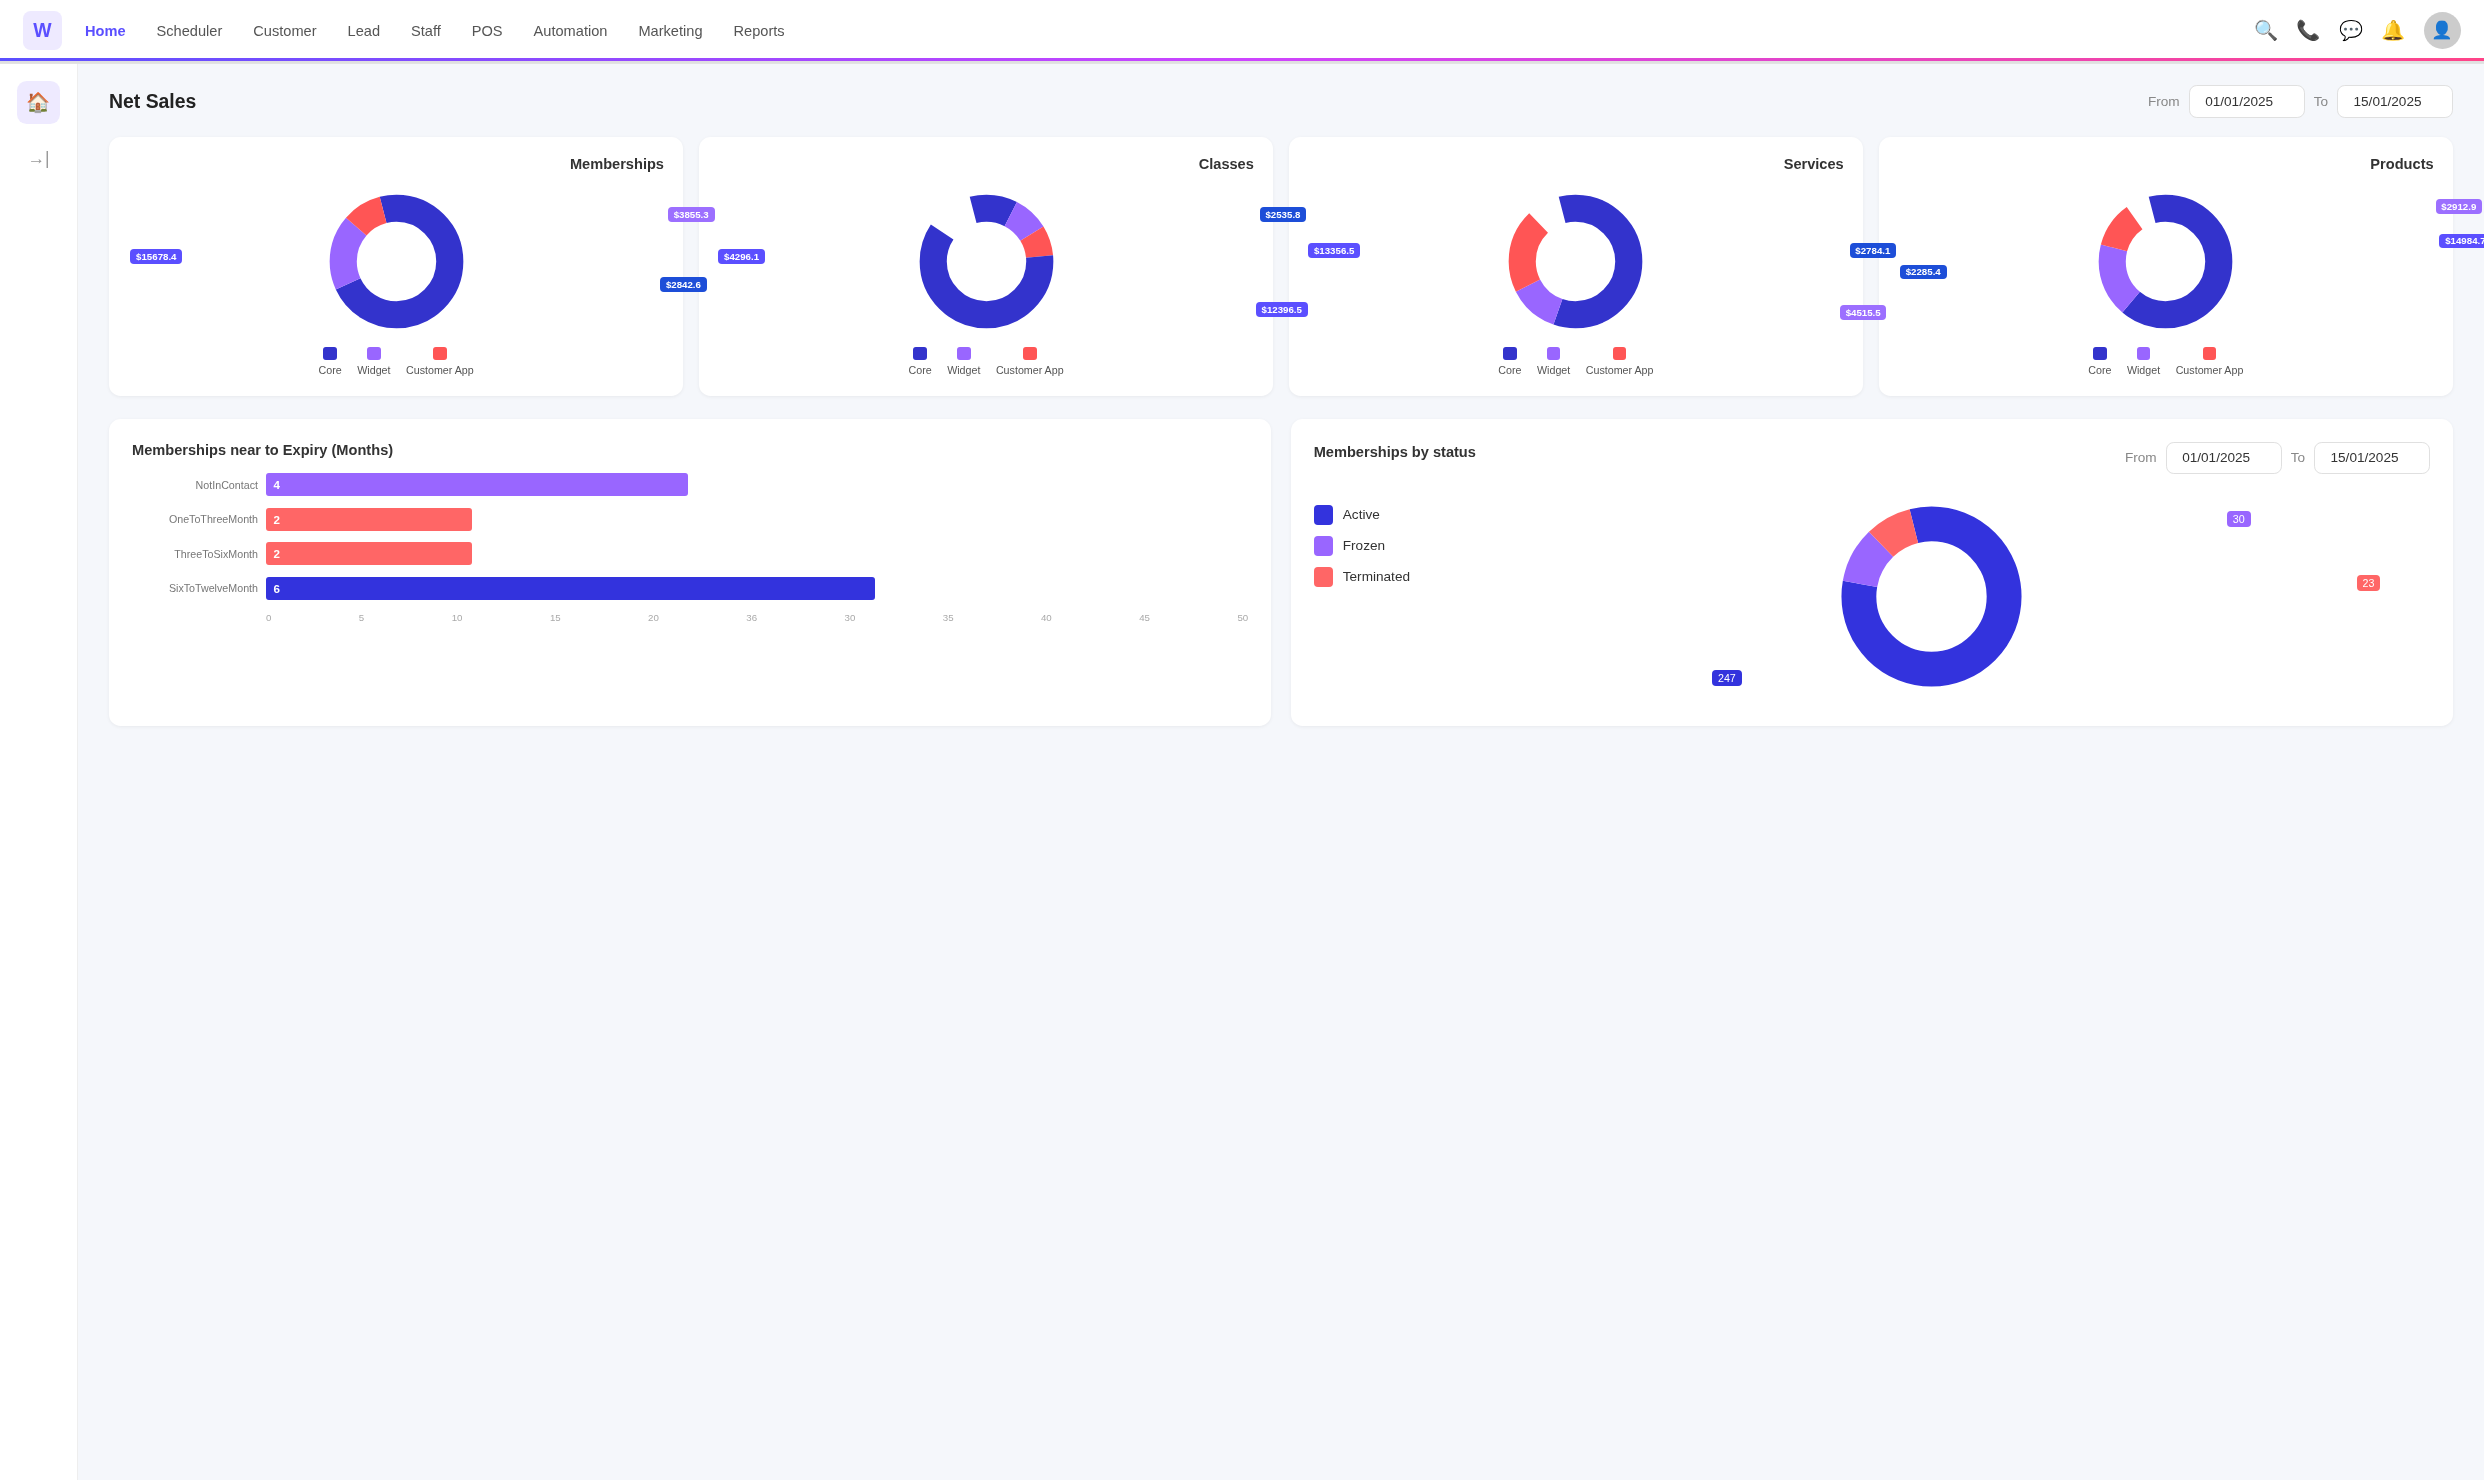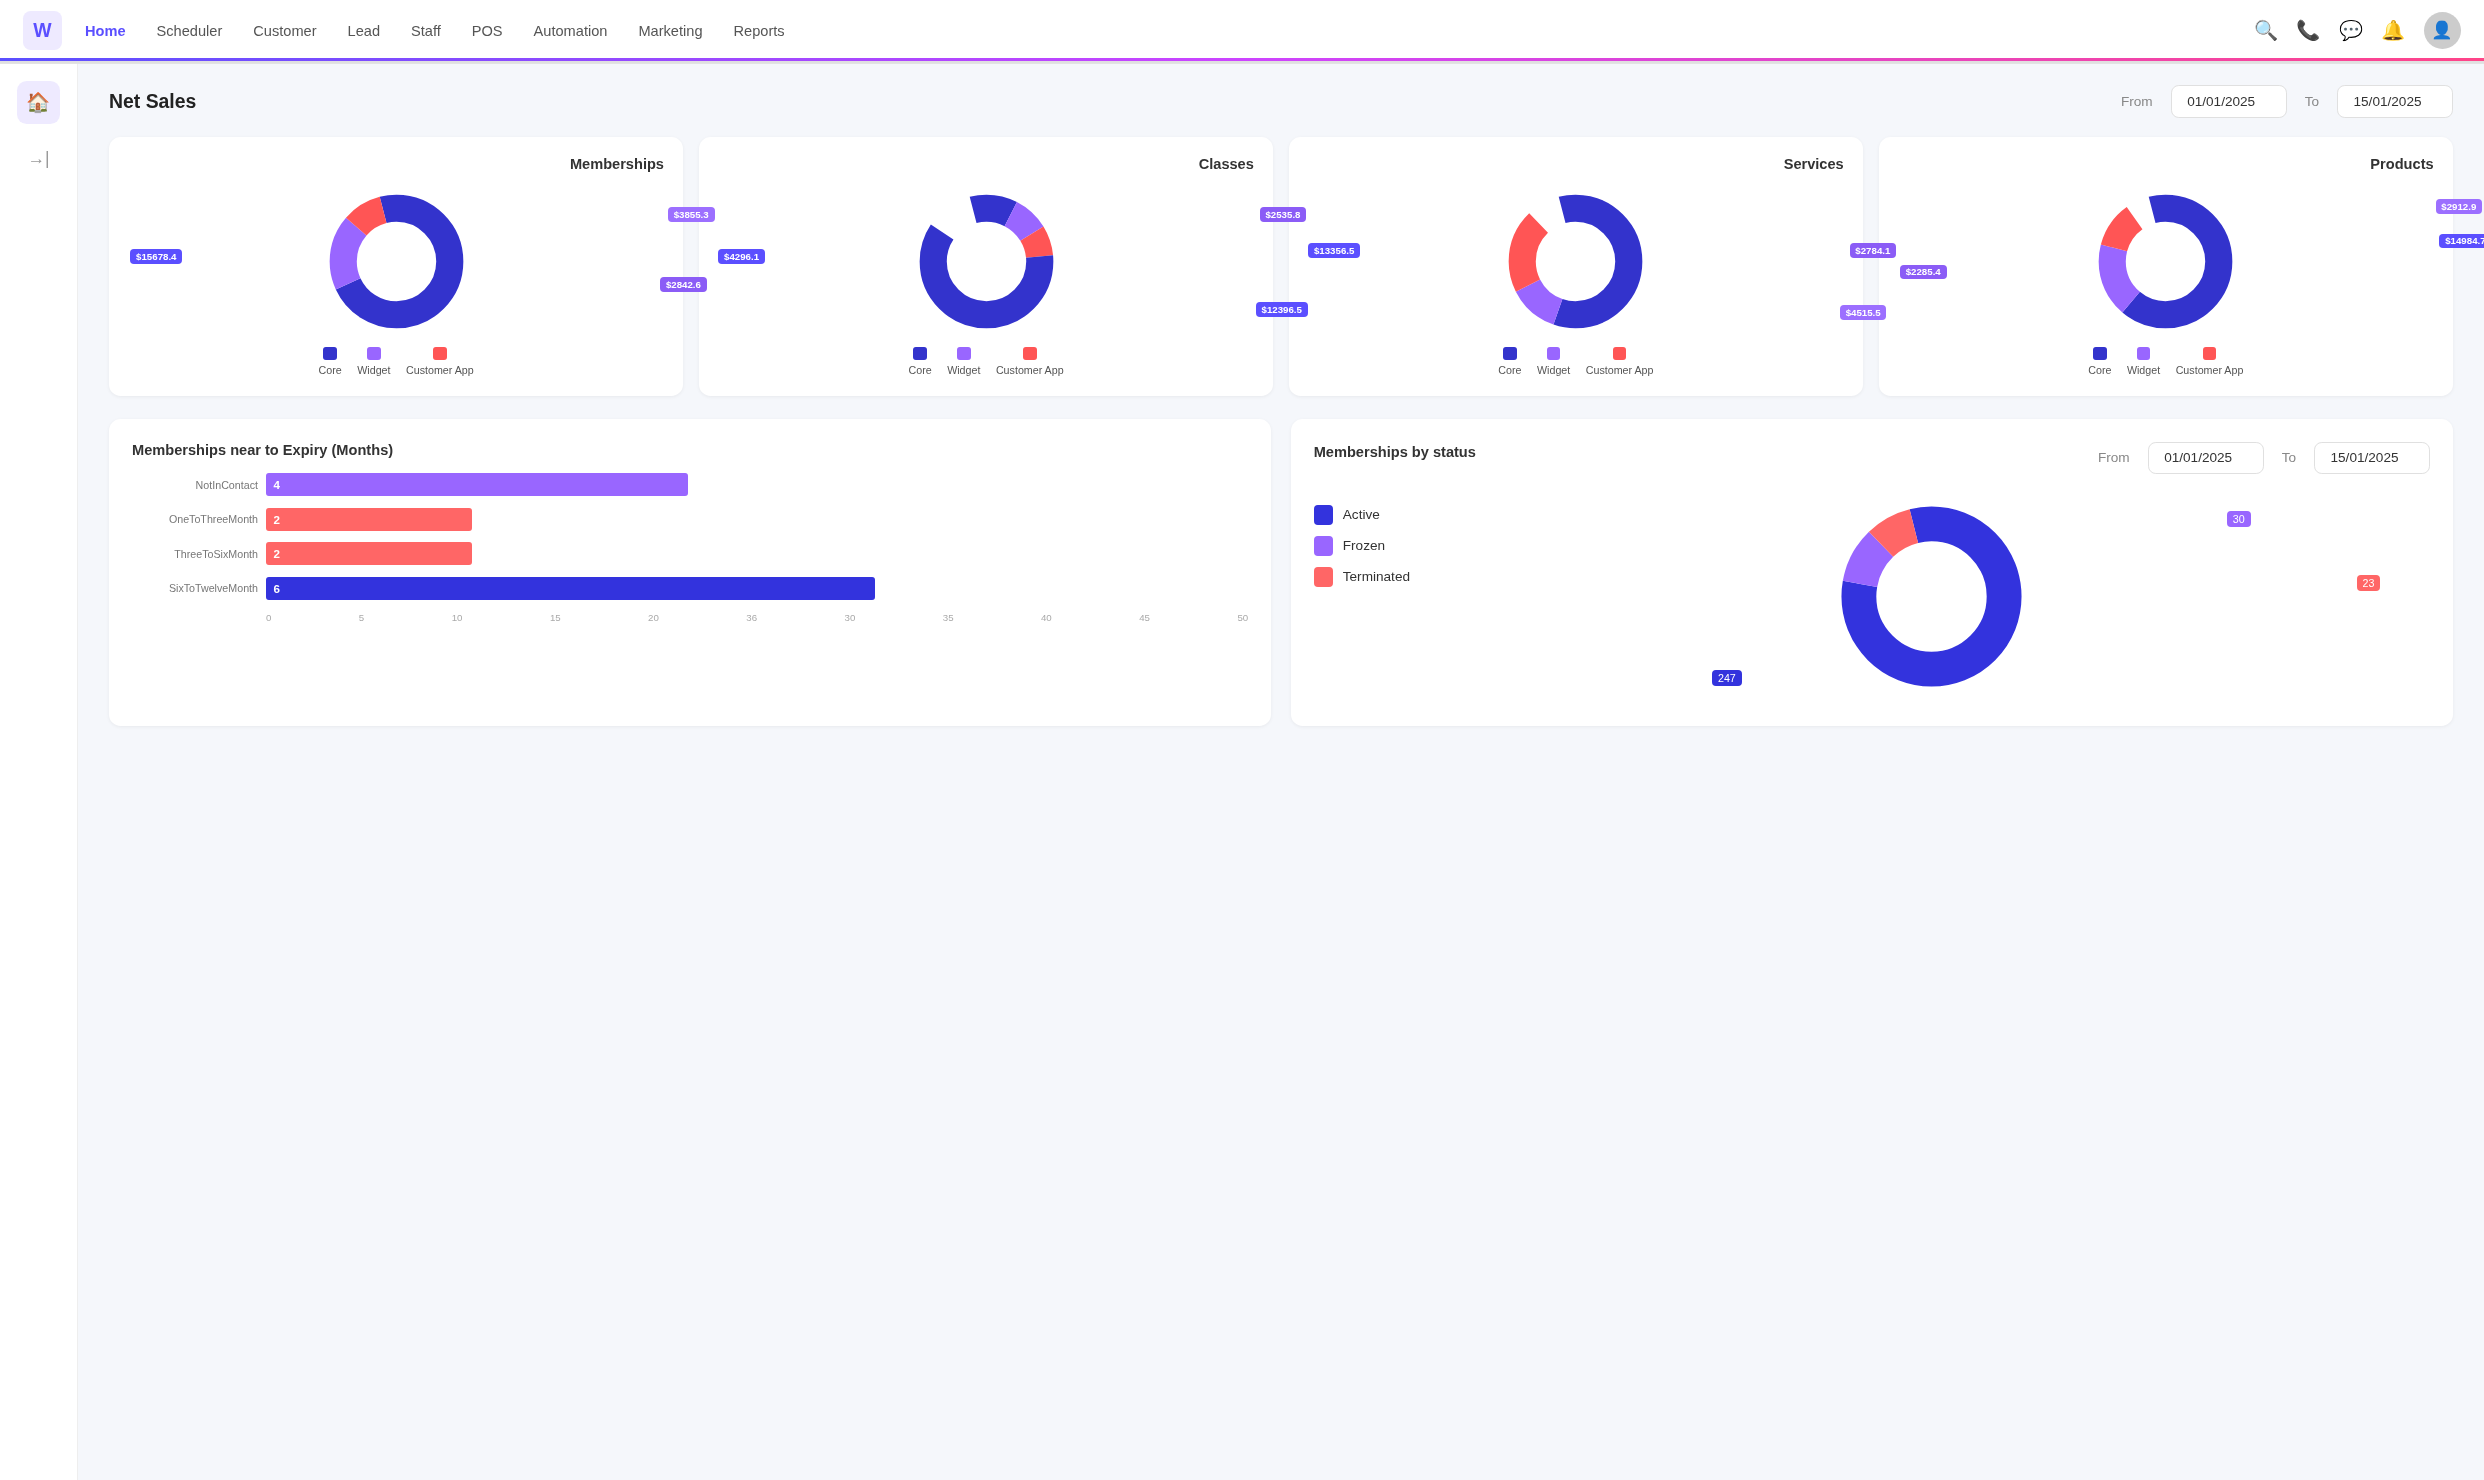--- a/index.html
+++ b/index.html
@@ -50,21 +50,21 @@
 
     
     .main { flex: 1; overflow-y: auto; padding: 23px 31px; background: #f5f7fb; }
 
     
     .section-header {
       display: flex; align-items: center; justify-content: space-between;
       margin-bottom: 19.4px;
     }
     .section-title { font-size: 19.4px; font-weight: 700; color: #222; }
-    .date-range { display: flex; align-items: center; gap: 18px; }
+    .date-range { display: flex; align-items: center; gap: 9px; }
     .date-label { font-size: 13.6px; color: #888; font-weight: 500; }
     .date-input {
       background: #fff; border: 1px solid #e0e0e0; border-radius: 7.8px;
       padding: 7.8px 15.5px; font-size: 13.6px; color: #333; min-width: 116px;
       cursor: pointer;
     }
 
     
     .cards-grid {
       display: grid; grid-template-columns: repeat(4, 1fr); gap: 15.5px;
@@ -105,21 +105,21 @@
     .bar-value { font-size: 11.6px; font-weight: 700; color: #fff; padding-left: 7.8px; }
 
     
     .status-legend { display: flex; flex-direction: column; gap: 11.6px; margin-top: 15.5px; }
     .status-item { display: flex; align-items: center; gap: 9.7px; font-size: 13.6px; color: #333; }
     .status-dot { width: 19.4px; height: 19.4px; border-radius: 3.9px; }
 
     .mbystatus-inner { display: flex; align-items: flex-start; gap: 23px; }
 
     .donut-label-purple { background: #9c6fff; }
-    .donut-label-red { background: #8b5cf6; }
+    .donut-label-red { background: #1d4ed8; }
 
     
     .axis-labels { display: flex; justify-content: space-between; padding-left: 134px; font-size: 9.7px; color: #aaa; margin-top: 3.9px; }
   </style>
 </head>
 <body>
 
 <nav class="navbar">
   <div class="logo">W</div>
   <div class="nav-links">

